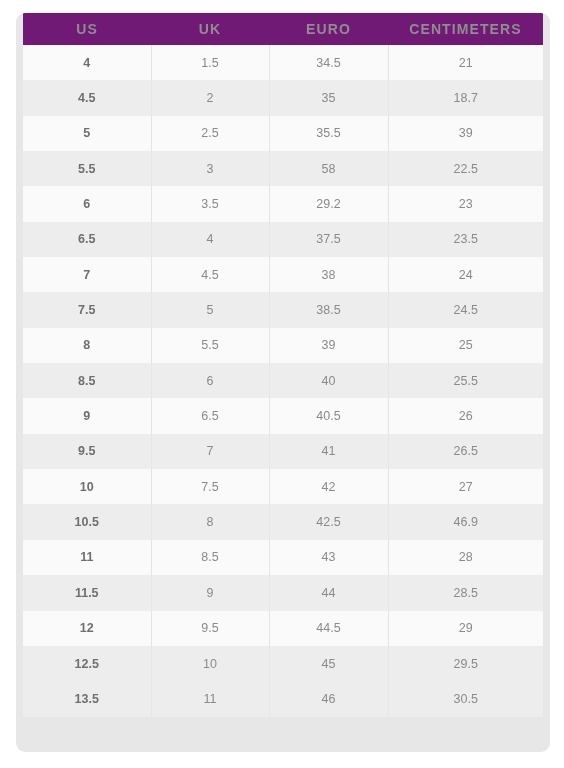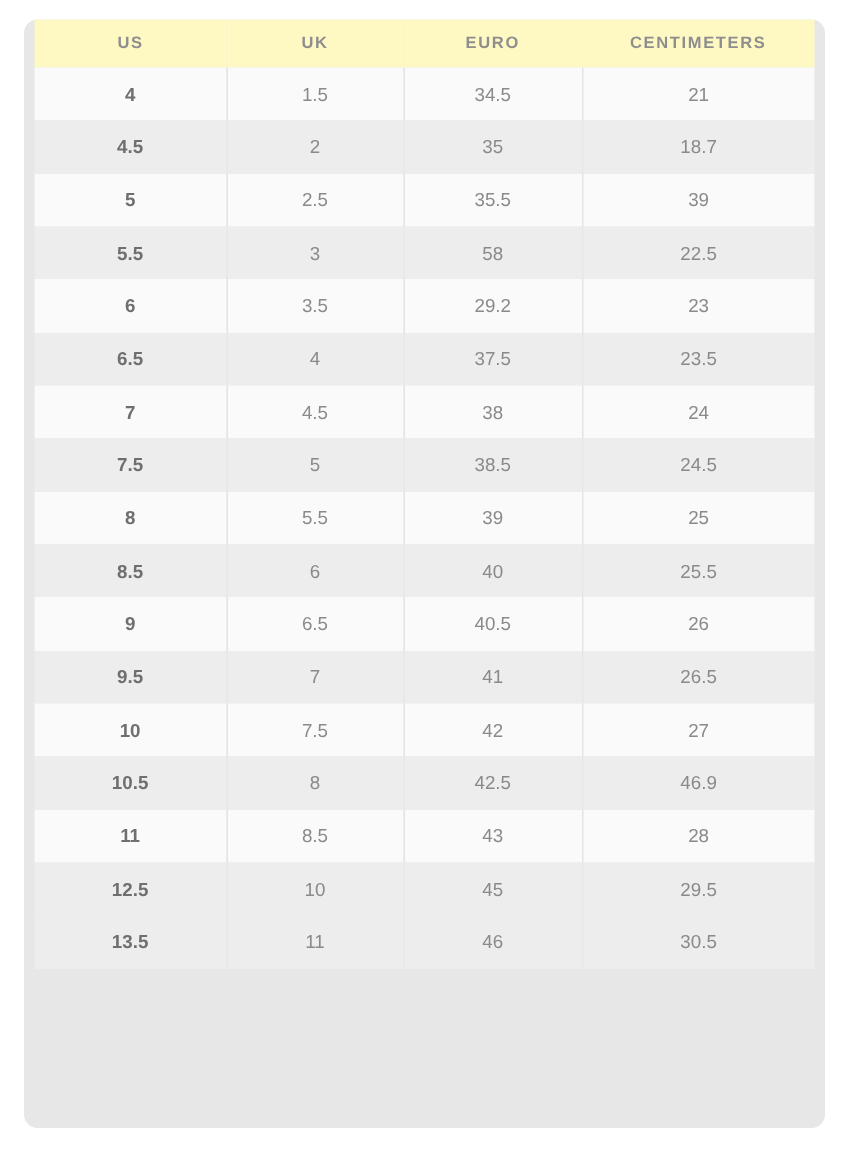--- a/index.html
+++ b/index.html
@@ -37,23 +37,23 @@
   }
 
   table.size-table {
     width: 100%;
     border-collapse: collapse;
     table-layout: fixed;
   }
 
   table.size-table thead th {
     height: 32px;
-    background: #fef9c3;
+    background: #701a75;
     color: #8e8e8e;
-    font-size: 11px;
+    font-size: 14px;
     font-weight: bold;
     letter-spacing: 1.1px;
     text-transform: uppercase;
     text-align: center;
     vertical-align: middle;
     padding: 0;
     border: none;
   }
 
   table.size-table tbody td {
@@ -197,20 +197,32 @@
             <td class="col-euro">42.5</td>
             <td class="col-cm">46.9</td>
           </tr>
           <tr class="row-odd">
             <td class="col-us">11</td>
             <td class="col-uk">8.5</td>
             <td class="col-euro">43</td>
             <td class="col-cm">28</td>
           </tr>
           <tr class="row-even">
+            <td class="col-us">11.5</td>
+            <td class="col-uk">9</td>
+            <td class="col-euro">44</td>
+            <td class="col-cm">28.5</td>
+          </tr>
+          <tr class="row-odd">
+            <td class="col-us">12</td>
+            <td class="col-uk">9.5</td>
+            <td class="col-euro">44.5</td>
+            <td class="col-cm">29</td>
+          </tr>
+          <tr class="row-even">
             <td class="col-us">12.5</td>
             <td class="col-uk">10</td>
             <td class="col-euro">45</td>
             <td class="col-cm">29.5</td>
           </tr>
           <tr class="row-even">
             <td class="col-us">13.5</td>
             <td class="col-uk">11</td>
             <td class="col-euro">46</td>
             <td class="col-cm">30.5</td>

